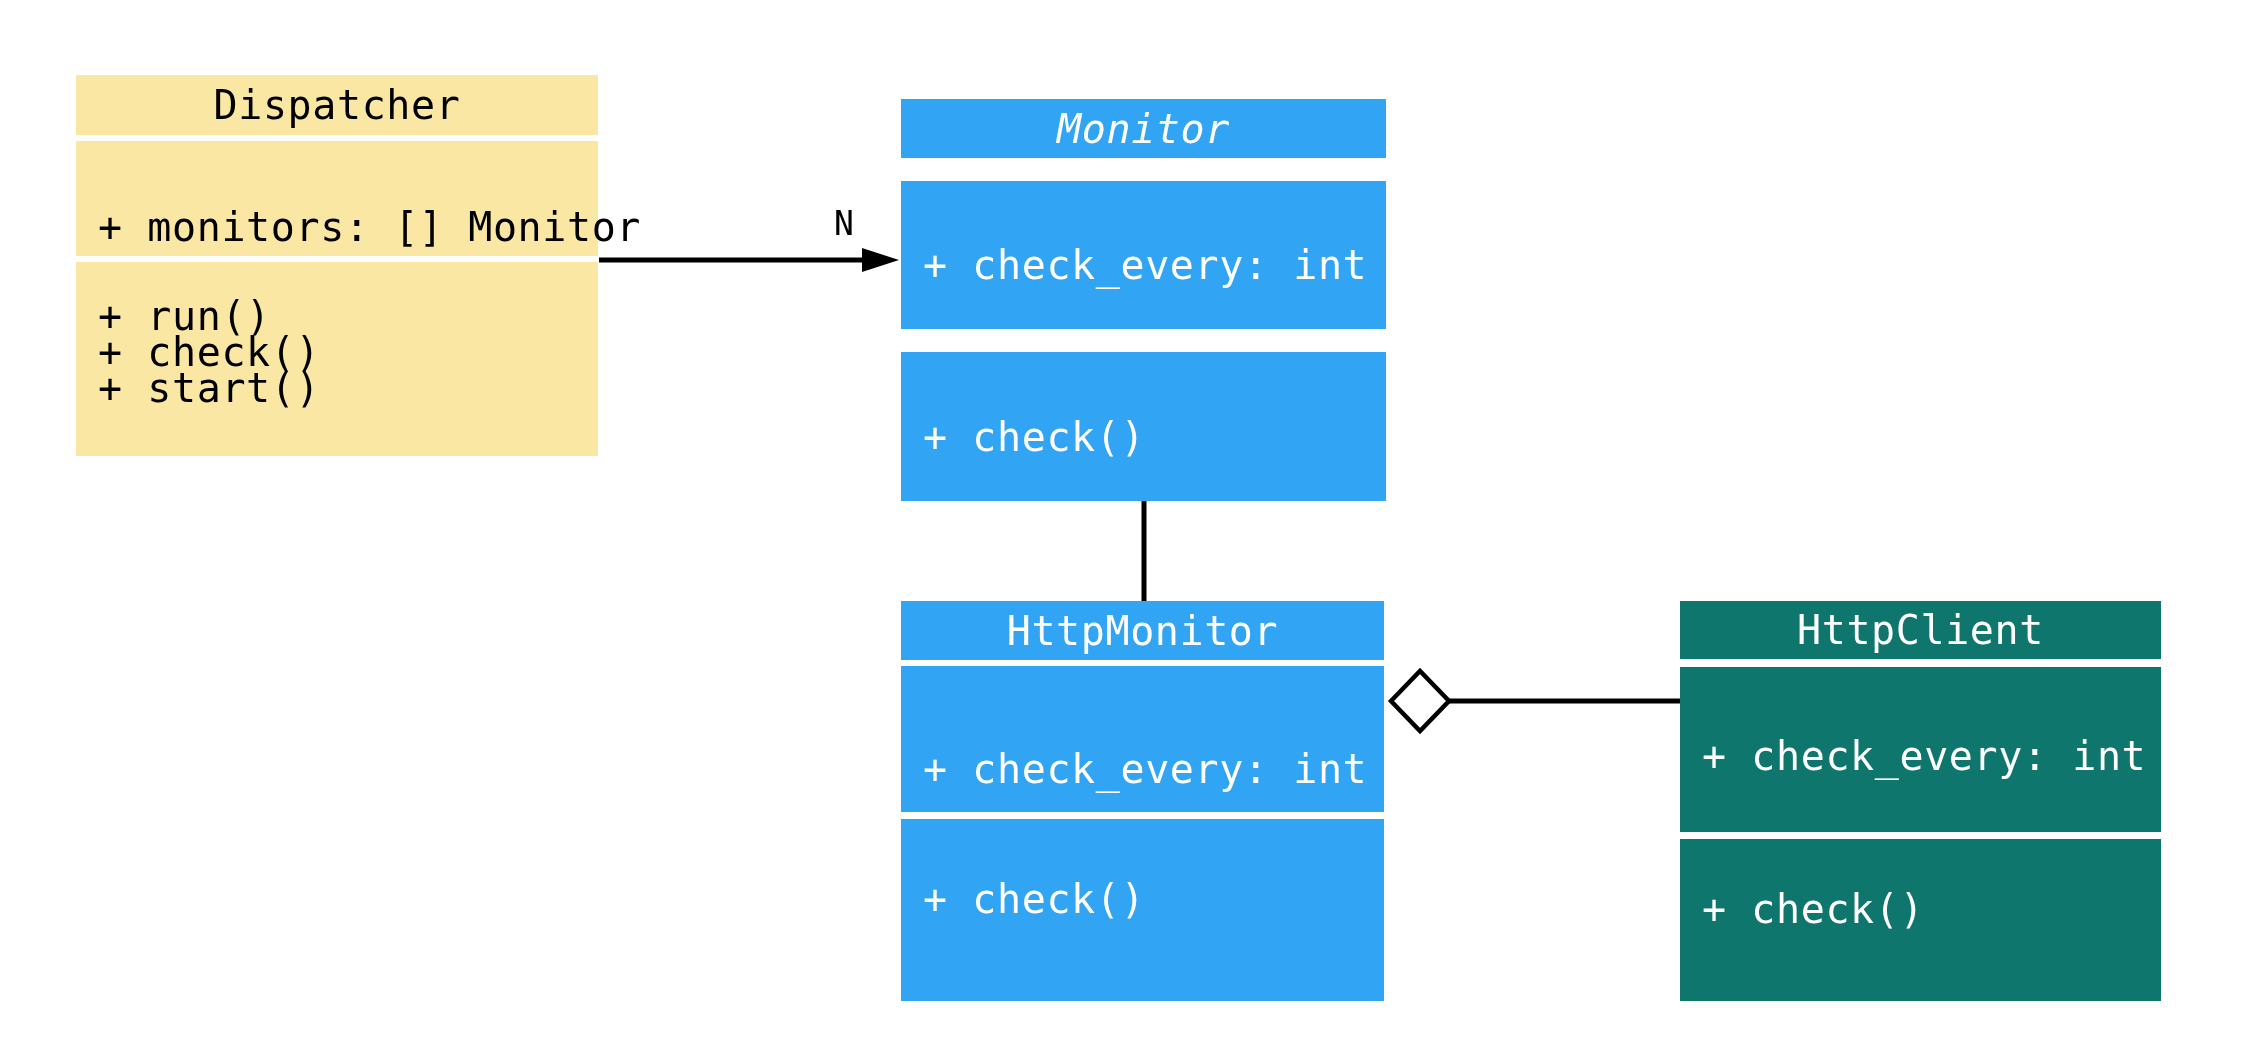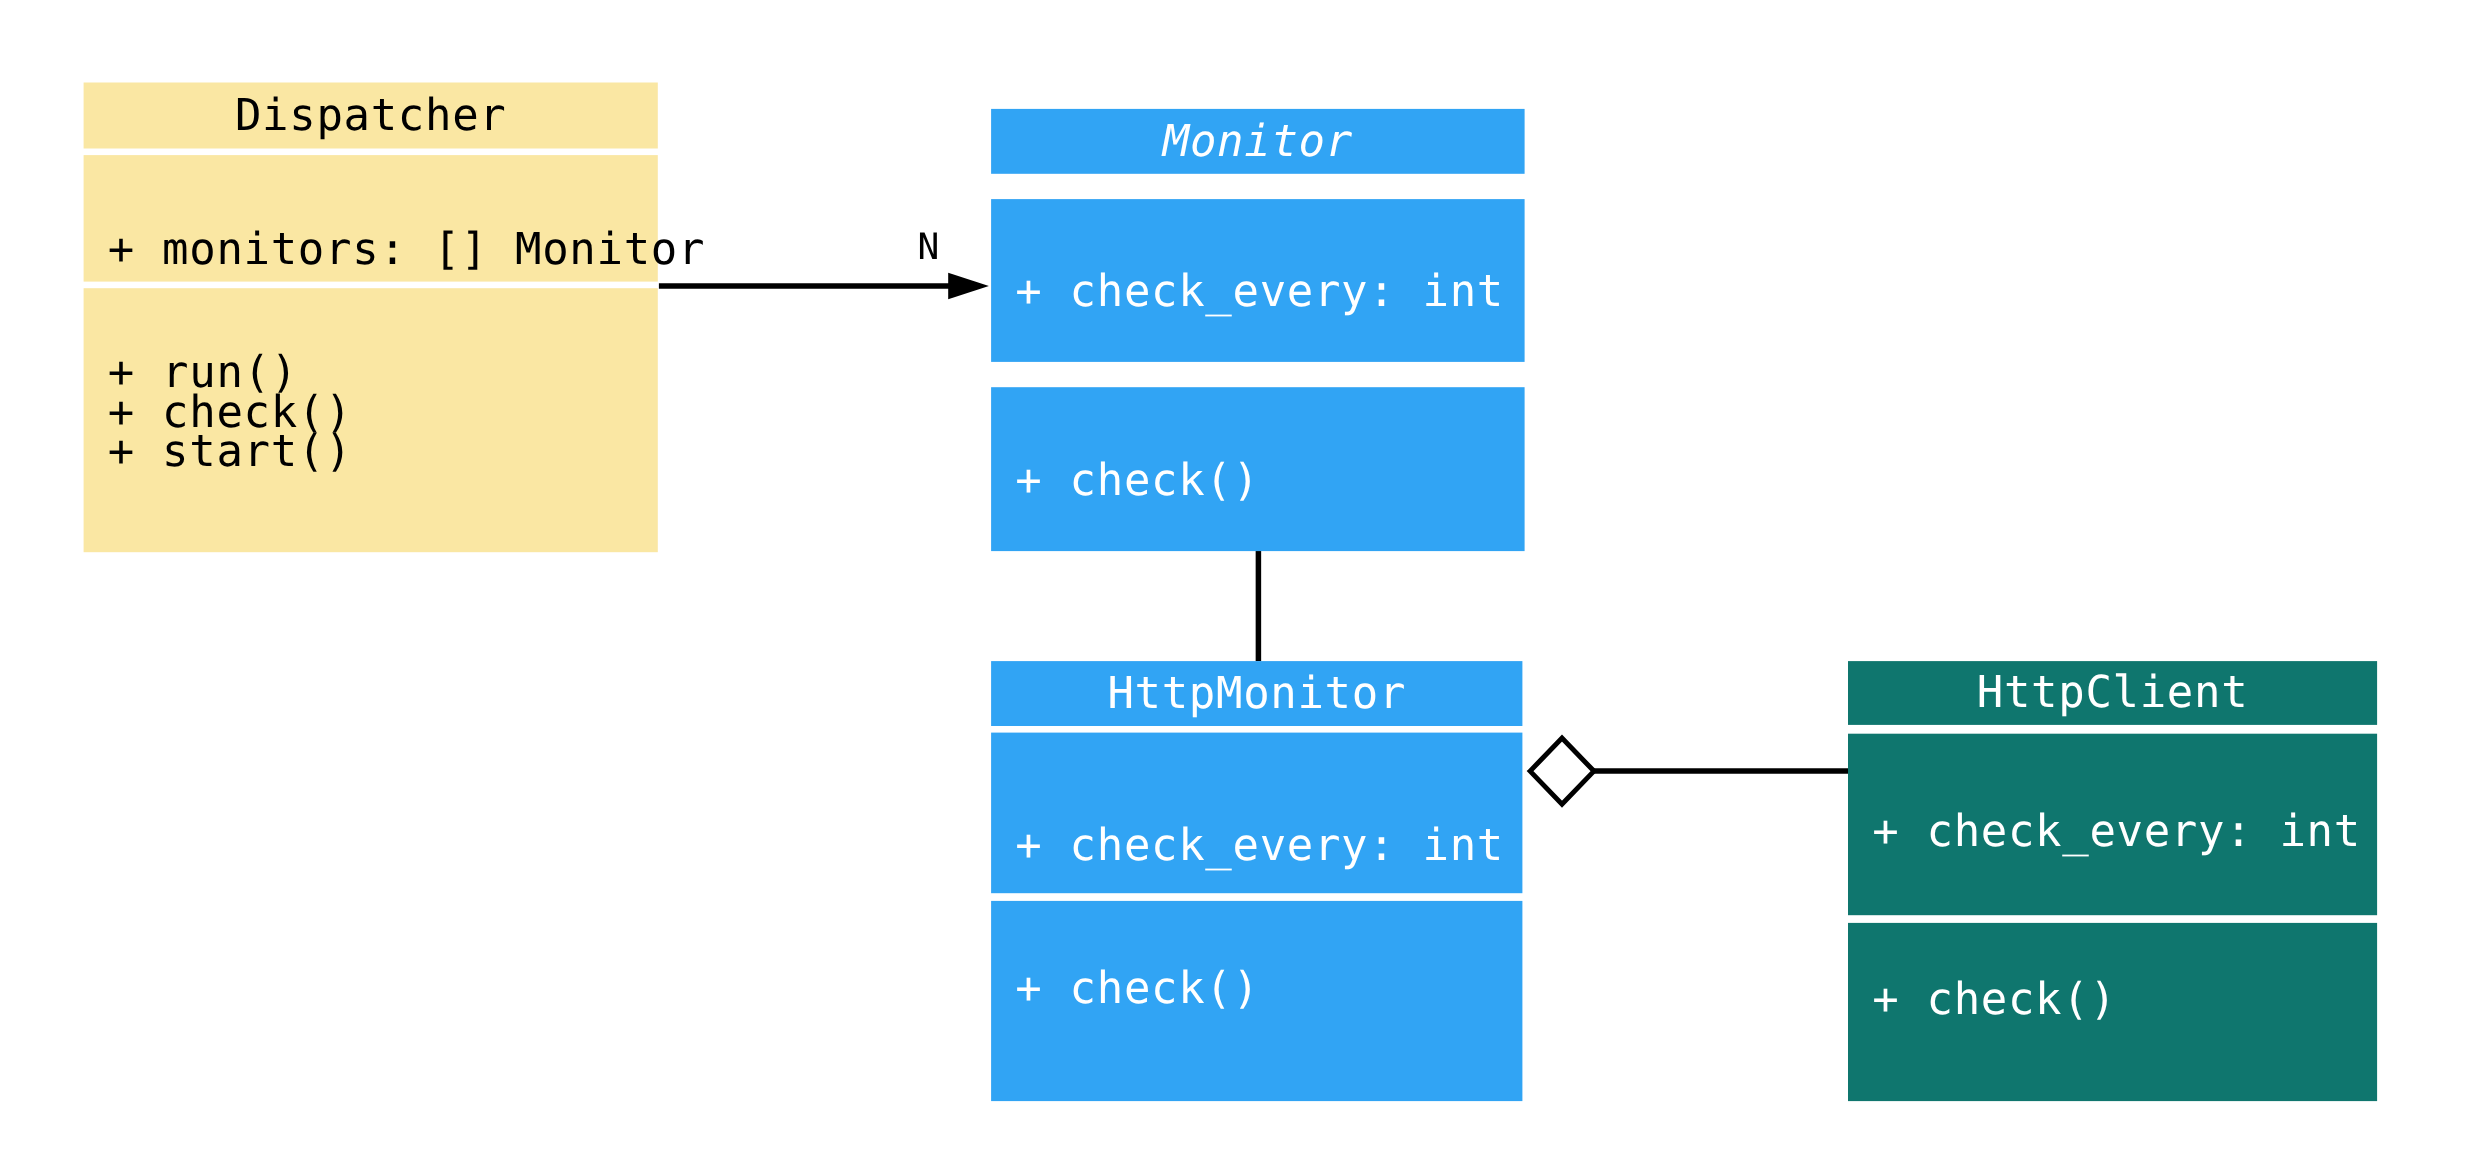--- a/index.html
+++ b/index.html
@@ -34,21 +34,21 @@
     justify-content: center;
     padding-left: 0;
   }
   .title.abstract { font-style: italic; }
 
   
   .c0 { left: 76px; top: 75px; width: 522px; }
   .c0 .sec { background: #FAE7A3; color: #000000; width: 522px; }
   .c0 .title   { height: 60px; margin-bottom: 6px; }
   .c0 .attrs   { height: 115px; margin-bottom: 6px; padding-top: 56px; }
-  .c0 .methods { height: 240px; padding-bottom: 14px; }
+  .c0 .methods { height: 194px; padding-bottom: 14px; }
 
   
   .c1 { left: 901px; top: 76px; width: 485px; }
   .c1 .sec { background: #31A4F4; color: #ffffff; width: 485px; margin-top: 23px; }
   .c1 .title   { height: 59px; margin-bottom: 6px; }
   .c1 .attrs   { height: 148px; margin-bottom: 8px; padding-top: 20px; }
   .c1 .methods { height: 149px; padding-top: 20px; }
 
   
   .c2 { left: 901px; top: 601px; width: 483px; }

